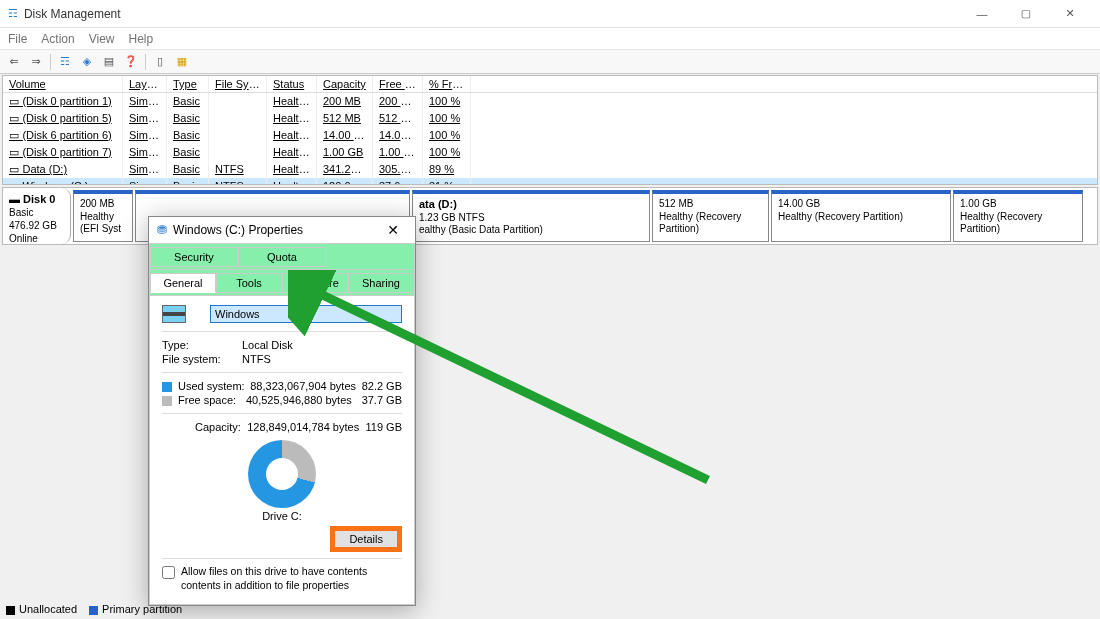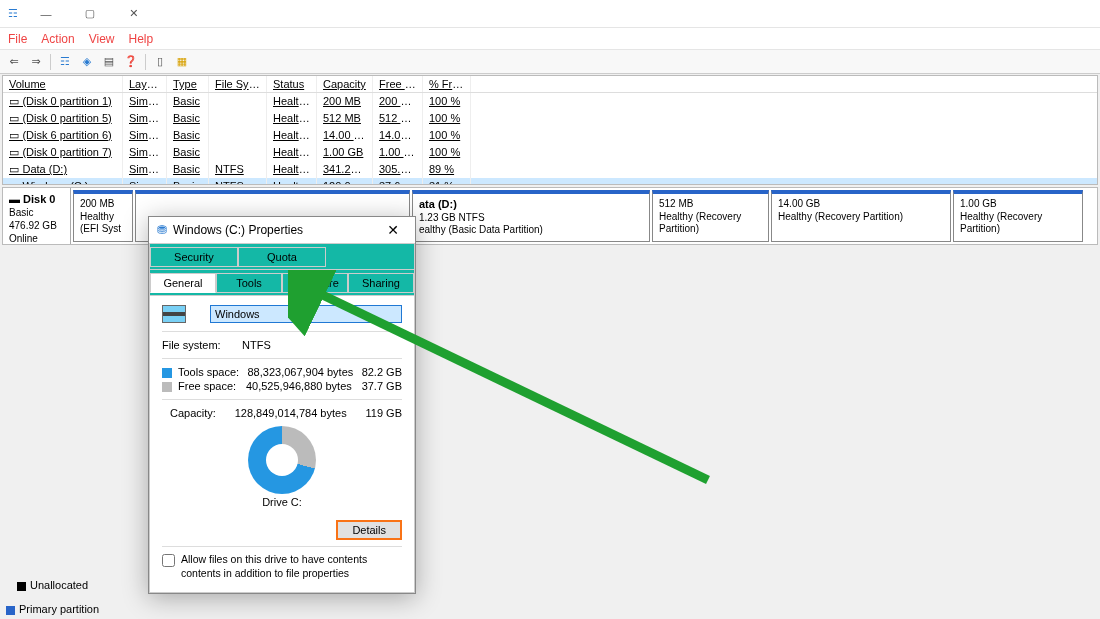--- a/index.html
+++ b/index.html
@@ -1,70 +1,71 @@
 <!DOCTYPE html>
 <html><head>
 <meta charset="utf-8">
 <style>
 * { box-sizing: border-box; font-family: "Segoe UI", Tahoma, sans-serif; }
 body { margin:0; background:#f0f0f0; width:1100px; height:619px; overflow:hidden; position:relative; font-size:11px; color:#000;}
 .titlebar { height:28px; background:#fff; display:flex; align-items:center; padding:0 8px; border-bottom:1px solid #e5e5e5;}
 .titlebar .title { flex:1; font-size:12px; color:#333;}
 .win-controls { display:flex; gap:0;}
 .win-controls div { width:44px; height:28px; display:flex; align-items:center; justify-content:center; color:#555;}
-.menubar { height:22px; background:#fff; display:flex; align-items:center; padding:0 8px; gap:14px; font-size:12px; color:#ef4444; border-bottom:1px solid #e5e5e5;}
+.menubar { height:22px; background:#fff; display:flex; align-items:center; padding:0 8px; gap:14px; font-size:12px; color:#737373; border-bottom:1px solid #e5e5e5;}
 .toolbar { height:24px; background:#f8f8f8; display:flex; align-items:center; padding:0 4px; gap:2px; border-bottom:1px solid #ccc;}
 .toolbar .tb { width:20px; height:18px; display:flex; align-items:center; justify-content:center; font-size:11px; color:#555;}
 .toolbar .sep { width:1px; height:16px; background:#ccc; margin:0 2px;}
 .listview { background:#fff; border:1px solid #bbb; margin:1px 2px; height:110px; overflow:hidden;}
 .lv-head { display:flex; background:#fff; border-bottom:1px solid #ddd;}
 .lv-head div, .lv-row div { padding:2px 6px; font-size:11px; border-right:1px solid #eee; overflow:hidden; white-space:nowrap; text-overflow:ellipsis;text-decoration:underline;}
 .lv-row { display:flex;}
 .lv-row.sel { background:#cce8ff;}
 .col0{width:120px}.col1{width:44px}.col2{width:42px}.col3{width:58px}.col4{width:50px}.col5{width:56px}.col6{width:50px}.col7{width:48px}
 .diskpanel { margin:2px; background:#fff; border:1px solid #bbb; height:58px; display:flex;}
-.diskinfo { width:68px; border-right:1px solid #aaa; padding:4px 6px; font-size:10px; line-height:1.3;}
+.diskinfo { width:68px; border-right:1px solid #aaa; padding:4px 6px; font-size:10px; line-height:1.3;border-radius:9px;}
 .diskinfo b{font-size:11px}
 .partwrap{ flex:1; display:flex; padding:2px; gap:2px;}
 .part { border:1px solid #888; border-top:4px solid #2864c8; padding:4px 6px; font-size:10px; line-height:1.25; overflow:hidden;}
 .part b{font-size:11px}
-.legend { position:absolute; bottom:4px; left:6px; font-size:11px; display:flex; gap:12px; align-items:center;flex-direction:column;}
+.legend { position:absolute; bottom:4px; left:6px; font-size:11px; display:flex; gap:12px; align-items:center;}
 .sw{width:9px;height:9px;display:inline-block;margin-right:4px;vertical-align:middle}
 
 .dialog { position:absolute; left:148px; top:216px; width:268px; background:#fff; border:1px solid #888; box-shadow:0 4px 24px rgba(0,0,0,0.3); font-size:11px;}
 .dlg-title{height:26px;display:flex;align-items:center;padding:0 8px;font-size:12px}
 .dlg-title .sp{flex:1}
 .dlg-close{width:28px;text-align:center;font-size:14px}
 .tabs{display:flex;flex-wrap:wrap;font-size:11px}
-.tabs div{padding:3px 0;text-align:center;border:1px solid #ccc;background:#14b8a6;margin-bottom:-1px}
+.tabs div{padding:3px 0;text-align:center;border:1px solid #ccc;background:#86efac;margin-bottom:-1px}
 .tabs .row1 div{width:33.33%}
 .tabs .row2 div{width:25%}
 .tabs .active{background:#fff;border-bottom-color:#fff}
 .tabbody{border:1px solid #ccc;border-top:none;padding:10px 12px 8px}
 .driveicon{display:flex;align-items:center;gap:24px;margin-bottom:8px}
 .dricon{width:24px;height:18px;background:linear-gradient(#79d0f5 35%,#444 35% 65%,#79d0f5 65%);border:1px solid #666}
 .nameinput{flex:1;border:1px solid #2078d4;padding:2px 4px;background:#cce8ff;font-size:11px}
 .hr{border-top:1px solid #ddd;margin:6px 0}
 .kv{display:flex;justify-content:space-between;padding:1px 0}
 .kv .k{width:80px}
 .sq{width:10px;height:10px;display:inline-block;margin-right:6px;vertical-align:middle}
 .pie{width:68px;height:68px;border-radius:50%;margin:6px auto 2px;background:conic-gradient(#bbb 0 29%,#2597e2 29% 100%);position:relative}
 .pie::after{content:"";position:absolute;inset:18px;background:#fff;border-radius:50%}
-.drivelabel{text-align:center;font-size:11px;margin-bottom:12px}
-.details-btn{float:right;padding:2px 14px;border:2px solid #f97316;background:#e1e1e1;font-size:11px}
+.drivelabel{text-align:center;font-size:11px;margin-bottom:4px}
+.details-btn{float:right;padding:2px 14px;border:5px solid #f97316;background:#e1e1e1;font-size:11px}
 .chk{display:flex;gap:6px;align-items:flex-start;margin:4px 0;font-size:10.5px;line-height:1.3}
 .chk input{margin:1px 0 0 0}
 
 .arrow{position:absolute;left:288px;top:270px;pointer-events:none}
 </style>
 </head>
 <body>
 
 <div class="titlebar">
   <span style="margin-right:6px;color:#2a7bd1">☶</span>
+  <span class="title">Disk Management</span>
   <div class="win-controls">
     <div>—</div>
     <div>▢</div>
     <div>✕</div>
   </div>
 </div>
 
 <div class="menubar">
   <span>File</span>
   <span>Action</span>
@@ -201,37 +202,41 @@
       <div>Sharing</div>
     </div>
   </div>
   <div class="tabbody">
     <div class="driveicon">
       <div class="dricon"></div>
       <input class="nameinput" value="Windows" style="">
     </div>
     <div class="hr"></div>
     <div class="kv">
+        <span class="k">Type:</span>
+        <span style="flex:1">Local Disk</span>
+      </div>
+    <div class="kv">
         <span class="k">File system:</span>
         <span style="flex:1">NTFS</span>
       </div>
     <div class="hr"></div>
     <div class="kv">
-        <span><span class="sq" style="background:#2597e2"></span><span>Tools space:</span></span>
+        <span><span class="sq" style="background:#2597e2"></span><span>Used system:</span></span>
         <span>88,323,067,904 bytes</span>
         <span>82.2 GB</span>
       </div>
     <div class="kv">
         <span><span class="sq" style="background:#bbb"></span><span>Free space:</span></span>
         <span>40,525,946,880 bytes</span>
         <span>37.7 GB</span>
       </div>
     <div class="hr"></div>
     <div class="kv">
-        <span style="margin-left:8px">Capacity:</span>
+        <span style="margin-left:33px">Capacity:</span>
         <span>128,849,014,784 bytes</span>
         <span>119 GB</span>
       </div>
     <div class="pie"></div>
     <div class="drivelabel">Drive C:</div>
     <div style="overflow:hidden">
         <button class="details-btn">Details</button>
       </div>
     <div class="hr" style="clear:both"></div>
     <label class="chk">

